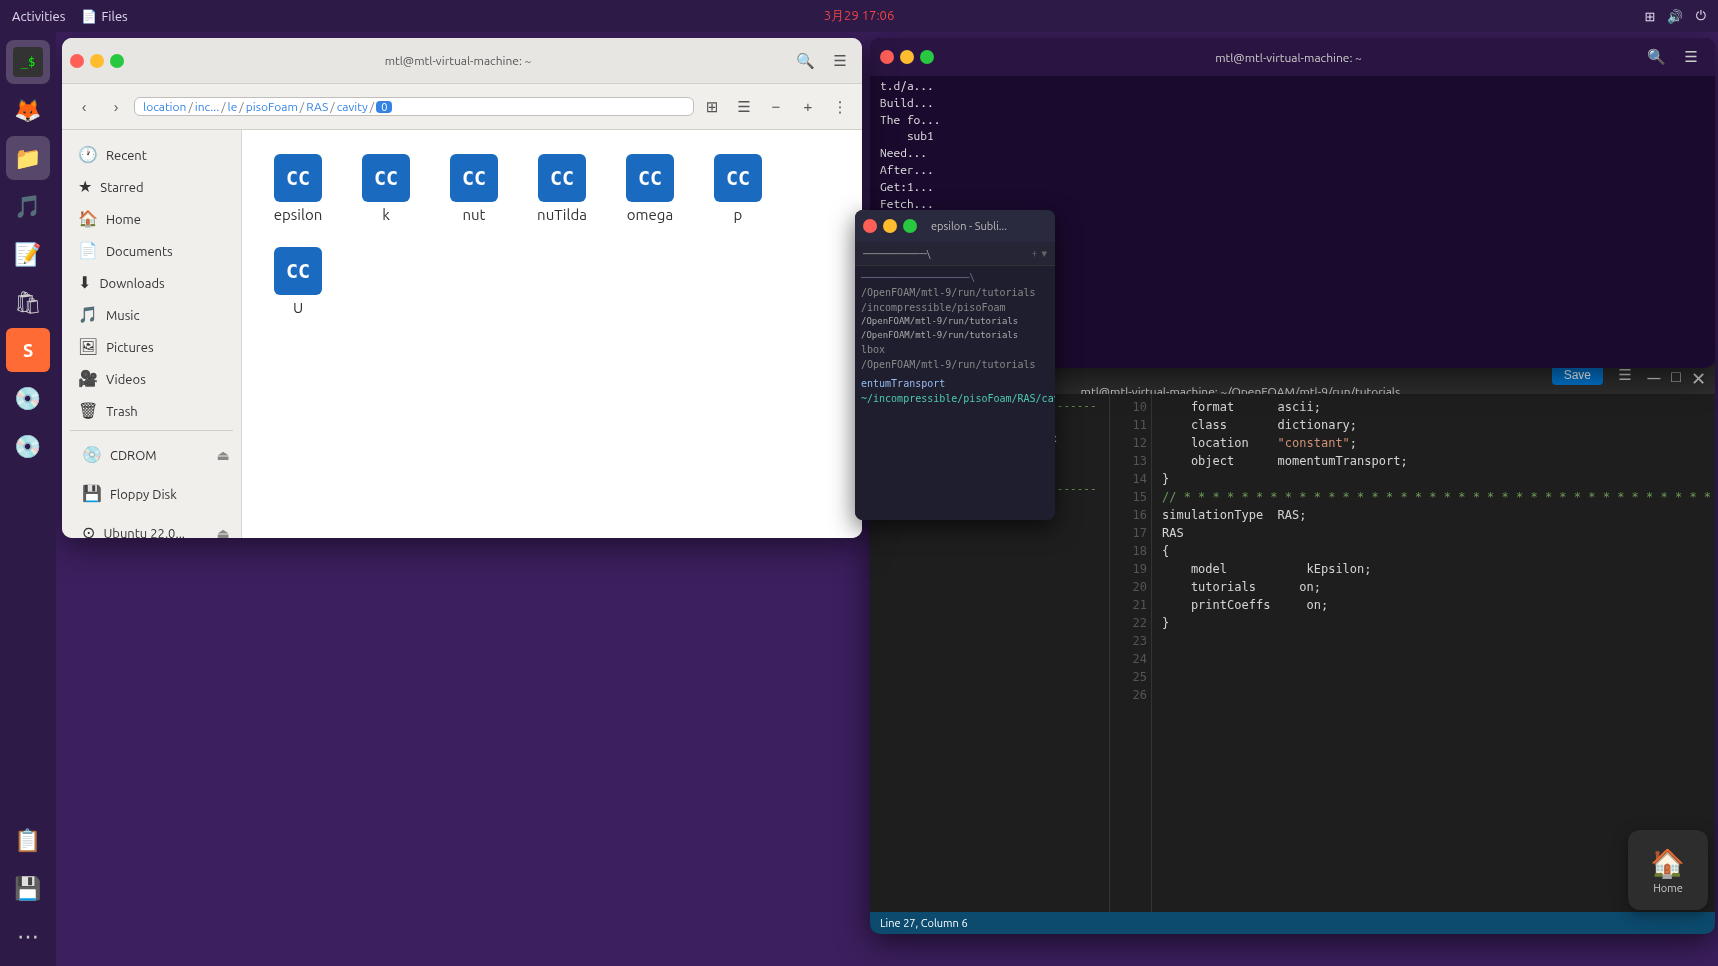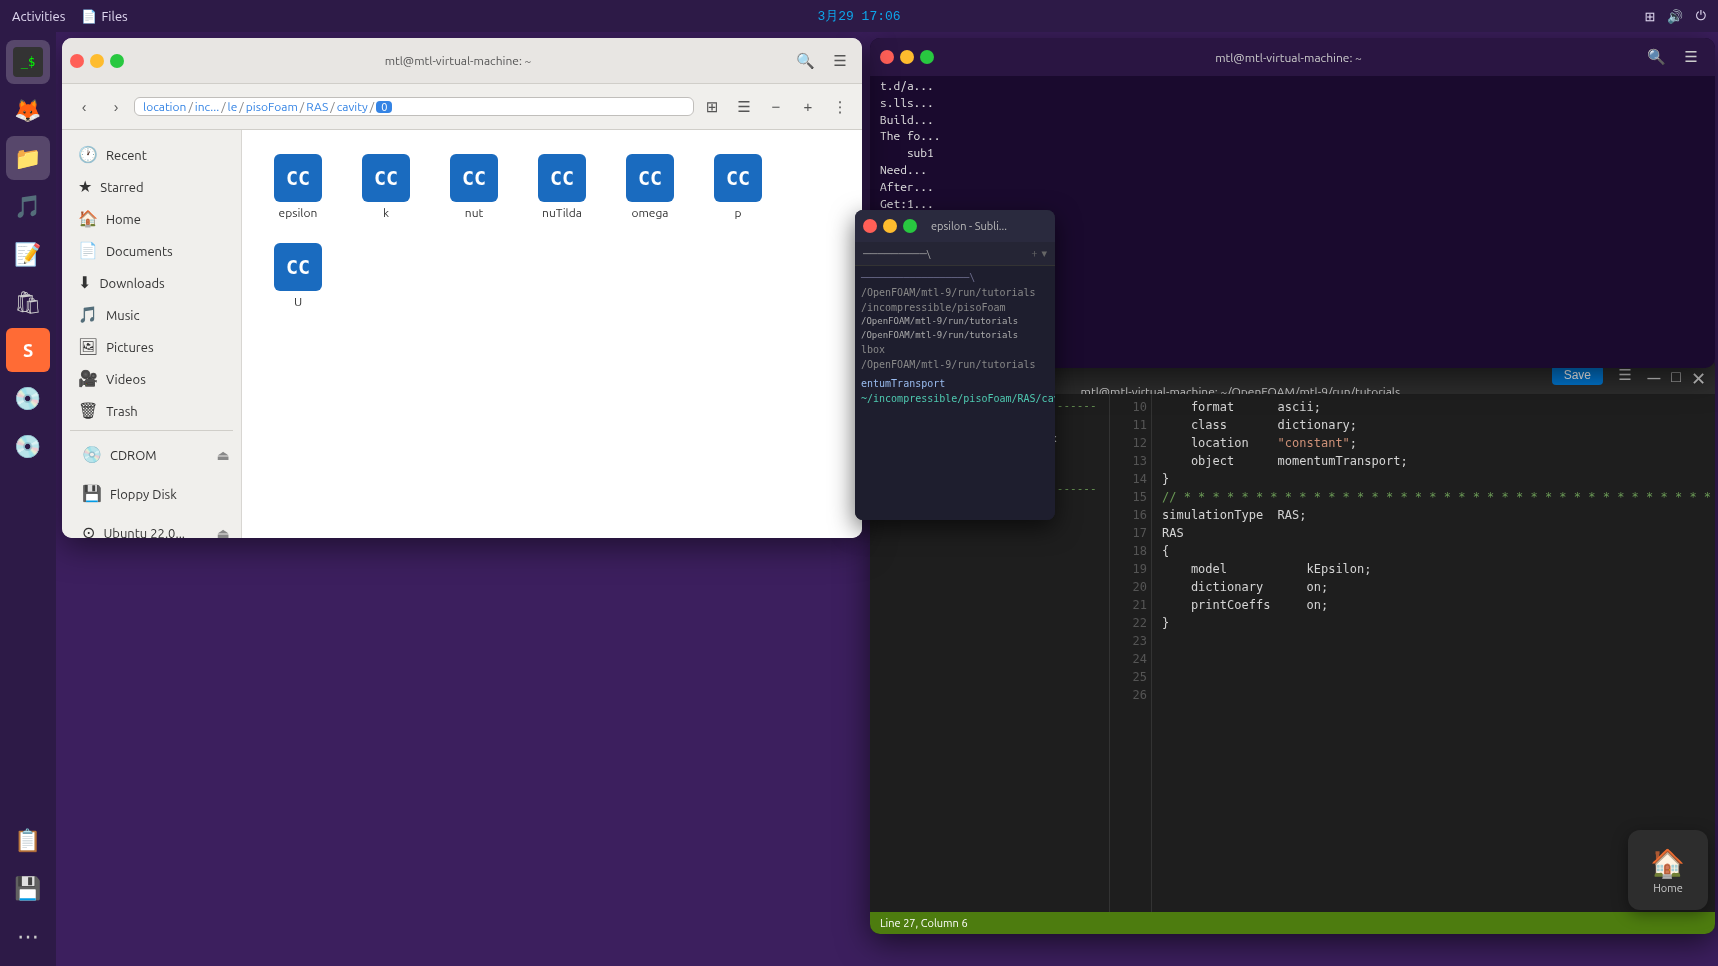--- a/index.html
+++ b/index.html
@@ -21,21 +21,21 @@
       background: #2d1a47;
       display: flex;
       align-items: center;
       justify-content: space-between;
       padding: 0 12px;
       color: #e0d8f0;
       font-size: 13px;
       z-index: 100;
     }
     .top-bar-left { display: flex; gap: 16px; }
-    .top-bar-center { position: absolute; left: 50%; transform: translateX(-50%); font-size: 13px; color: #0ea5e9; font-family: Liberation Mono, monospace; }
+    .top-bar-center { position: absolute; left: 50%; transform: translateX(-50%); font-size: 13px; color: #ef4444; }
     .top-bar-right { display: flex; gap: 12px; align-items: center; }
 
     
     .taskbar {
       position: absolute;
       left: 0; top: 32px; bottom: 0;
       width: 56px;
       background: #2d1a47;
       display: flex;
       flex-direction: column;
@@ -226,21 +226,21 @@
       position: relative;
     }
     .fm-file-icon::after {
       content: 'C';
       font-size: 20px;
       font-weight: bold;
       color: #fff;
     }
     .fm-file-label {
       margin-top: 4px;
-      font-size: 12px;
+      font-size: 15px;
       color: #333;
       text-align: center;
       word-break: break-word;
     }
 
     
     .terminal-window {
       position: absolute;
       top: 38px;
       left: 870px;
@@ -398,21 +398,21 @@
       line-height: 1.5;
       overflow: auto;
       background: #1e1e1e;
     }
     .code-line { white-space: pre; display: flex; }
     .c-comment { color: #6a9955; }
     .c-string { color: #ce9178; }
     .c-normal { color: #d4d4d4; }
     .editor-statusbar {
       height: 22px;
-      background: #4d7c0f;
+      background: #0c4a6e;
       display: flex;
       align-items: center;
       padding: 0 10px;
       font-size: 11px;
       color: #fff;
       gap: 16px;
     }
 
     
     .home-float {
@@ -633,21 +633,20 @@
     <button class="window-btn btn-min"></button>
     <button class="window-btn btn-max"></button>
     <div class="terminal-title">
       <span>mtl@mtl-virtual-machine: ~</span>
     </div>
     <button class="fm-toolbar-btn" style="color:#ccc;">🔍</button>
     <button class="fm-toolbar-btn" style="color:#ccc;">☰</button>
   </div>
   <div class="terminal-body">
     <div class="term-line"><span class="term-normal">t.d/a...</span></div>
-    <div class="term-line"><span class="term-normal">s.lls...</span></div>
     <div class="term-line"><span class="term-normal">Build...</span></div>
     <div class="term-line"><span class="term-normal">The fo...</span></div>
     <div class="term-line"><span class="term-normal">    sub1</span></div>
     <div class="term-line"><span class="term-normal">Need...</span></div>
     <div class="term-line"><span class="term-normal">After...</span></div>
     <div class="term-line"><span class="term-normal">Get:1...</span></div>
     <div class="term-line"><span class="term-normal">Fetch...</span></div>
     <div class="term-line"><span class="term-normal">Select...</span></div>
     <div class="term-line"><span class="term-normal">(Readi...</span></div>
     <div class="term-line"><span class="term-normal">Prepari...</span></div>
@@ -741,21 +740,21 @@
         <div class="code-line"><span class="c-normal">    object      momentumTransport;</span></div>
         <div class="code-line"><span class="c-normal">}</span></div>
         <div class="code-line"><span class="c-comment">// * * * * * * * * * * * * * * * * * * * * * * * * * * * * * * * * * * * * * * //</span></div>
         <div class="code-line"><span class="c-normal"></span></div>
         <div class="code-line"><span class="c-normal">simulationType  RAS;</span></div>
         <div class="code-line"><span class="c-normal"></span></div>
         <div class="code-line"><span class="c-normal">RAS</span></div>
         <div class="code-line"><span class="c-normal">{</span></div>
         <div class="code-line"><span class="c-normal">    model           kEpsilon;</span></div>
         <div class="code-line"><span class="c-normal"></span></div>
-        <div class="code-line"><span class="c-normal">    dictionary      on;</span></div>
+        <div class="code-line"><span class="c-normal">    tutorials      on;</span></div>
         <div class="code-line"><span class="c-normal"></span></div>
         <div class="code-line"><span class="c-normal">    printCoeffs     on;</span></div>
         <div class="code-line"><span class="c-normal">}</span></div>
       </div>
     </div>
   </div>
   <div class="editor-statusbar">
     <span>Line 27, Column 6</span>
   </div>
 </div>

